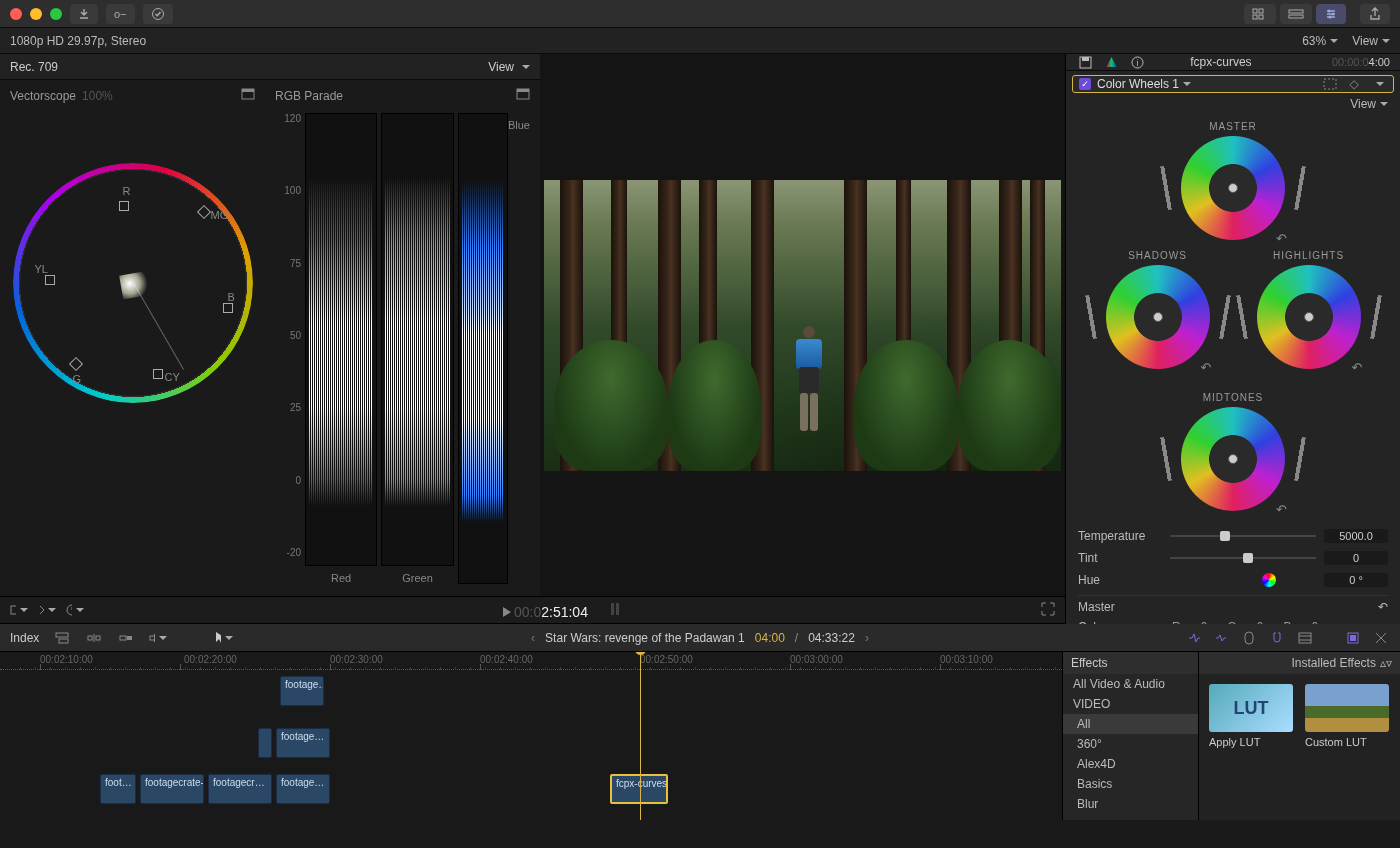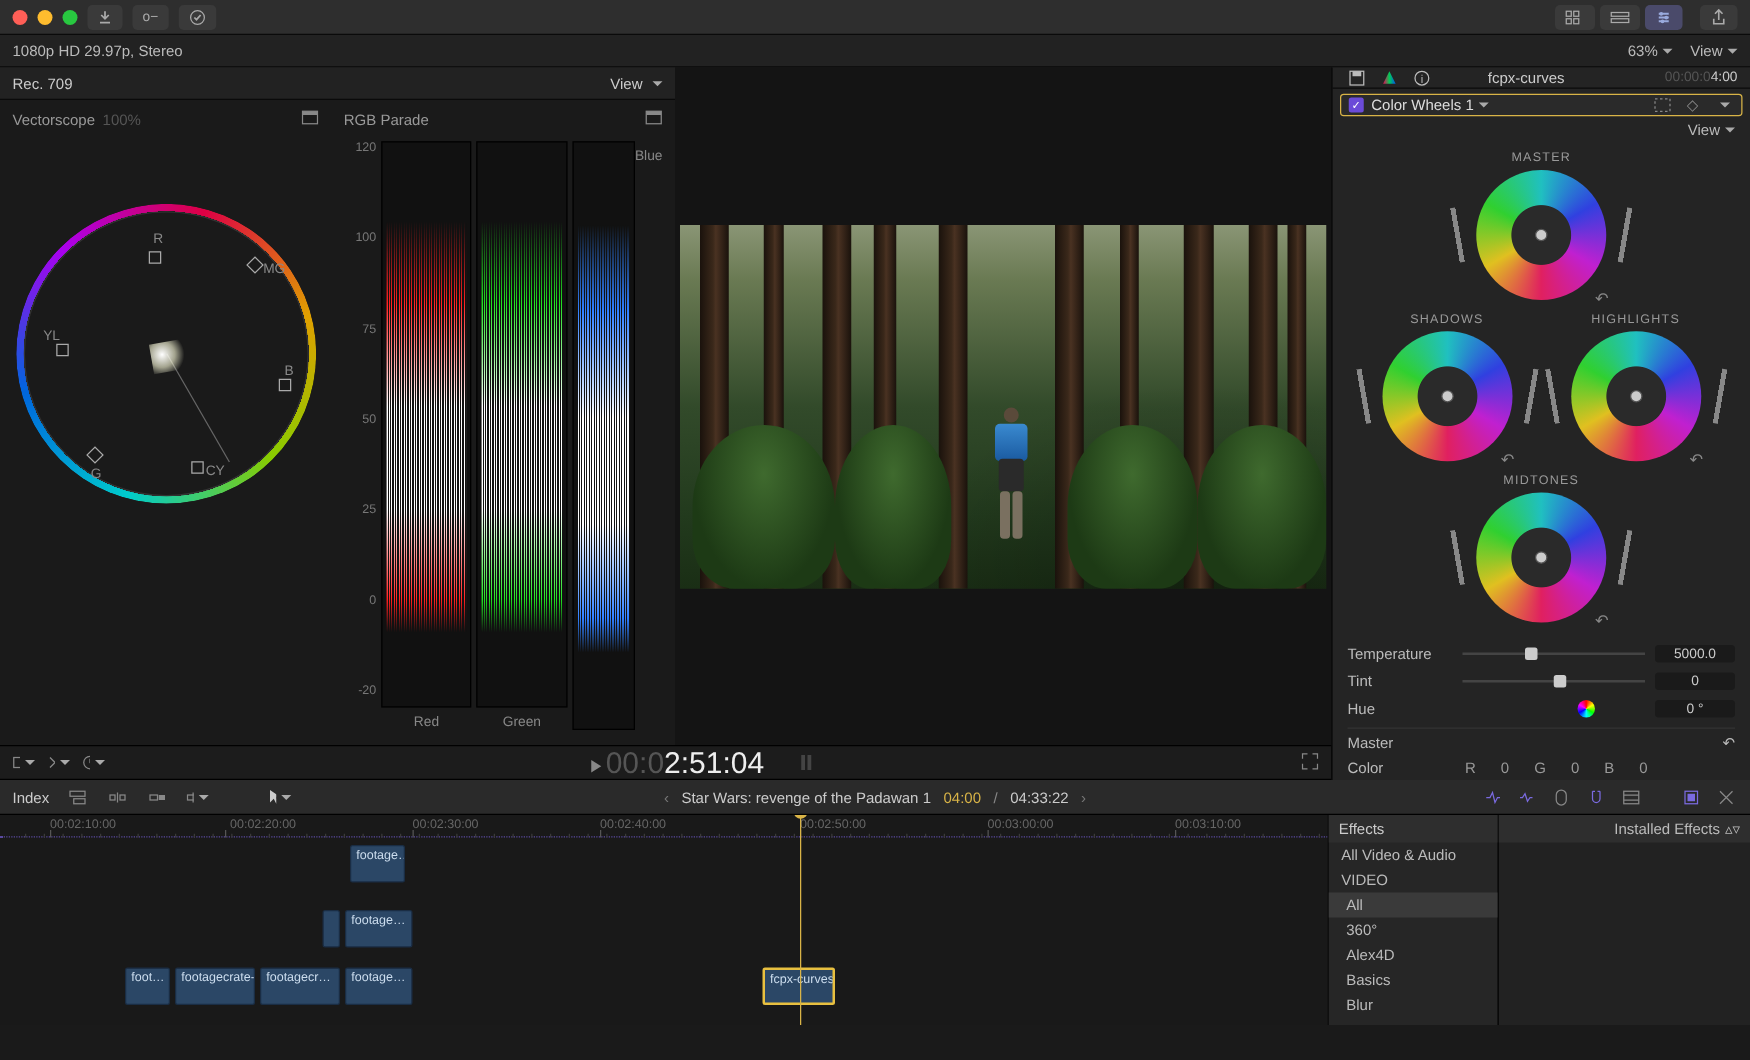--- a/index.html
+++ b/index.html
@@ -65,21 +65,21 @@
 .inspector{width:335px;background:#242424;border-left:1px solid #000;display:flex;flex-direction:column;overflow:hidden;}
 .insp-top{height:26px;display:flex;align-items:center;padding:0 10px;gap:8px;border-bottom:1px solid #0a0a0a;}
 .insp-top .name{flex:1;text-align:center;color:#ccc;}
 .insp-top .time{color:#666;font-size:11px;margin-left:36px;}
 .effect-bar{margin:4px 6px 0;border:1px solid #d9b447;border-radius:3px;height:24px;display:flex;align-items:center;padding:0 6px;gap:6px;background:#2a2a2a;}
 .chk{width:12px;height:12px;border-radius:2px;background:#6b4bd8;display:flex;align-items:center;justify-content:center;color:#fff;font-size:9px;}
 .effect-bar .nm{flex:1;color:#ddd;font-size:12px;}
 .view-row{display:flex;justify-content:flex-end;padding:4px 12px;color:#bbb;font-size:12px;}
 .wheels{display:grid;grid-template-columns:1fr 1fr;gap:10px 0;padding:6px 16px 10px;justify-items:center;}
 .wheel-master{grid-column:1 / 3;}
-.wheel-mid{grid-column:1 / 3;}
+.wheel-mid{grid-column:1 / 3;margin-top:13px;}
 .wheel-lbl{text-align:center;color:#999;font-size:10px;letter-spacing:1px;margin-bottom:4px;}
 .cwheel{width:104px;height:104px;border-radius:50%;position:relative;
   background:conic-gradient(from 180deg, #e02060,#e0c020,#30d030,#20c0c0,#3040e0,#c020d0,#e02060);
 }
 .cwheel::after{content:"";position:absolute;inset:0;border-radius:50%;background:radial-gradient(circle,#2a2a2a 0 32%, transparent 33%, transparent 70%, rgba(0,0,0,0.6) 100%);}
 .cdot{position:absolute;left:50%;top:50%;width:10px;height:10px;margin:-5px;border-radius:50%;background:#ccc;border:1px solid #555;z-index:2;}
 .reset{position:absolute;right:-2px;bottom:-6px;color:#888;font-size:13px;}
 .props{padding:4px 12px;font-size:12px;}
 .prow{display:flex;align-items:center;height:22px;gap:8px;}
 .prow .lbl{width:84px;color:#bbb;}
@@ -90,21 +90,21 @@
 .rgbrow{display:flex;align-items:center;height:22px;gap:10px;}
 .rgbrow .lbl{width:84px;color:#bbb;}
 .rgb{display:flex;gap:20px;}
 .rgb span{color:#999;}
 .arc-handle{position:absolute;width:20px;height:44px;background:linear-gradient(90deg,transparent 40%,#888 40% 60%,transparent 60%);}
 .arc-l{left:-25px;top:30px;transform:rotate(-10deg);}
 .arc-r{right:-25px;top:30px;transform:rotate(10deg);}
 .pwrap{position:relative;}
 
 .transport{height:28px;background:#1c1c1c;display:flex;align-items:center;padding:0 10px;gap:10px;border-top:1px solid #000;border-bottom:1px solid #000;}
-.tc{font-family:ui-monospace,monospace;font-size:24px;}
+.tc{font-family:ui-monospace,monospace;font-size:14px;}
 .tc .gray{color:#555;}
 .tc .wht{color:#eee;}
 .fs-ico{margin-left:auto;color:#888;}
 .tool-sel{display:flex;gap:10px;align-items:center;}
 
 .tl-hdr{height:28px;background:#2a2a2a;display:flex;align-items:center;padding:0 10px;gap:14px;border-bottom:1px solid #000;}
 .tl-hdr .proj{position:absolute;left:50%;transform:translateX(-50%);display:flex;gap:10px;font-size:12px;}
 .tl-hdr .proj .cur{color:#d9b447;}
 .tl-hdr .right{margin-left:auto;display:flex;gap:10px;align-items:center;}
 .icobtn{color:#888;cursor:pointer;display:inline-flex;align-items:center;justify-content:center;width:18px;height:16px;}
@@ -669,15 +669,25 @@
           <div class="cat sub">Alex4D</div>
           <div class="cat sub">Basics</div>
           <div class="cat sub">Blur</div>
         </div>
     </div>
     <div class="eff-main">
       <div class="eff-top">
           <span class="">Installed Effects</span>
           <span style="margin-left:4px">▵▿</span>
         </div>
+      <div class="eff-grid" id="eff-grid">
+          <div class="eff-item">
+            <div class="eff-thumb lut">LUT</div>
+            <div class="eff-name">Apply LUT</div>
+          </div>
+          <div class="eff-item">
+            <div class="eff-thumb custom"></div>
+            <div class="eff-name">Custom LUT</div>
+          </div>
+        </div>
     </div>
   </div>
 </div>
 
 </body></html>

